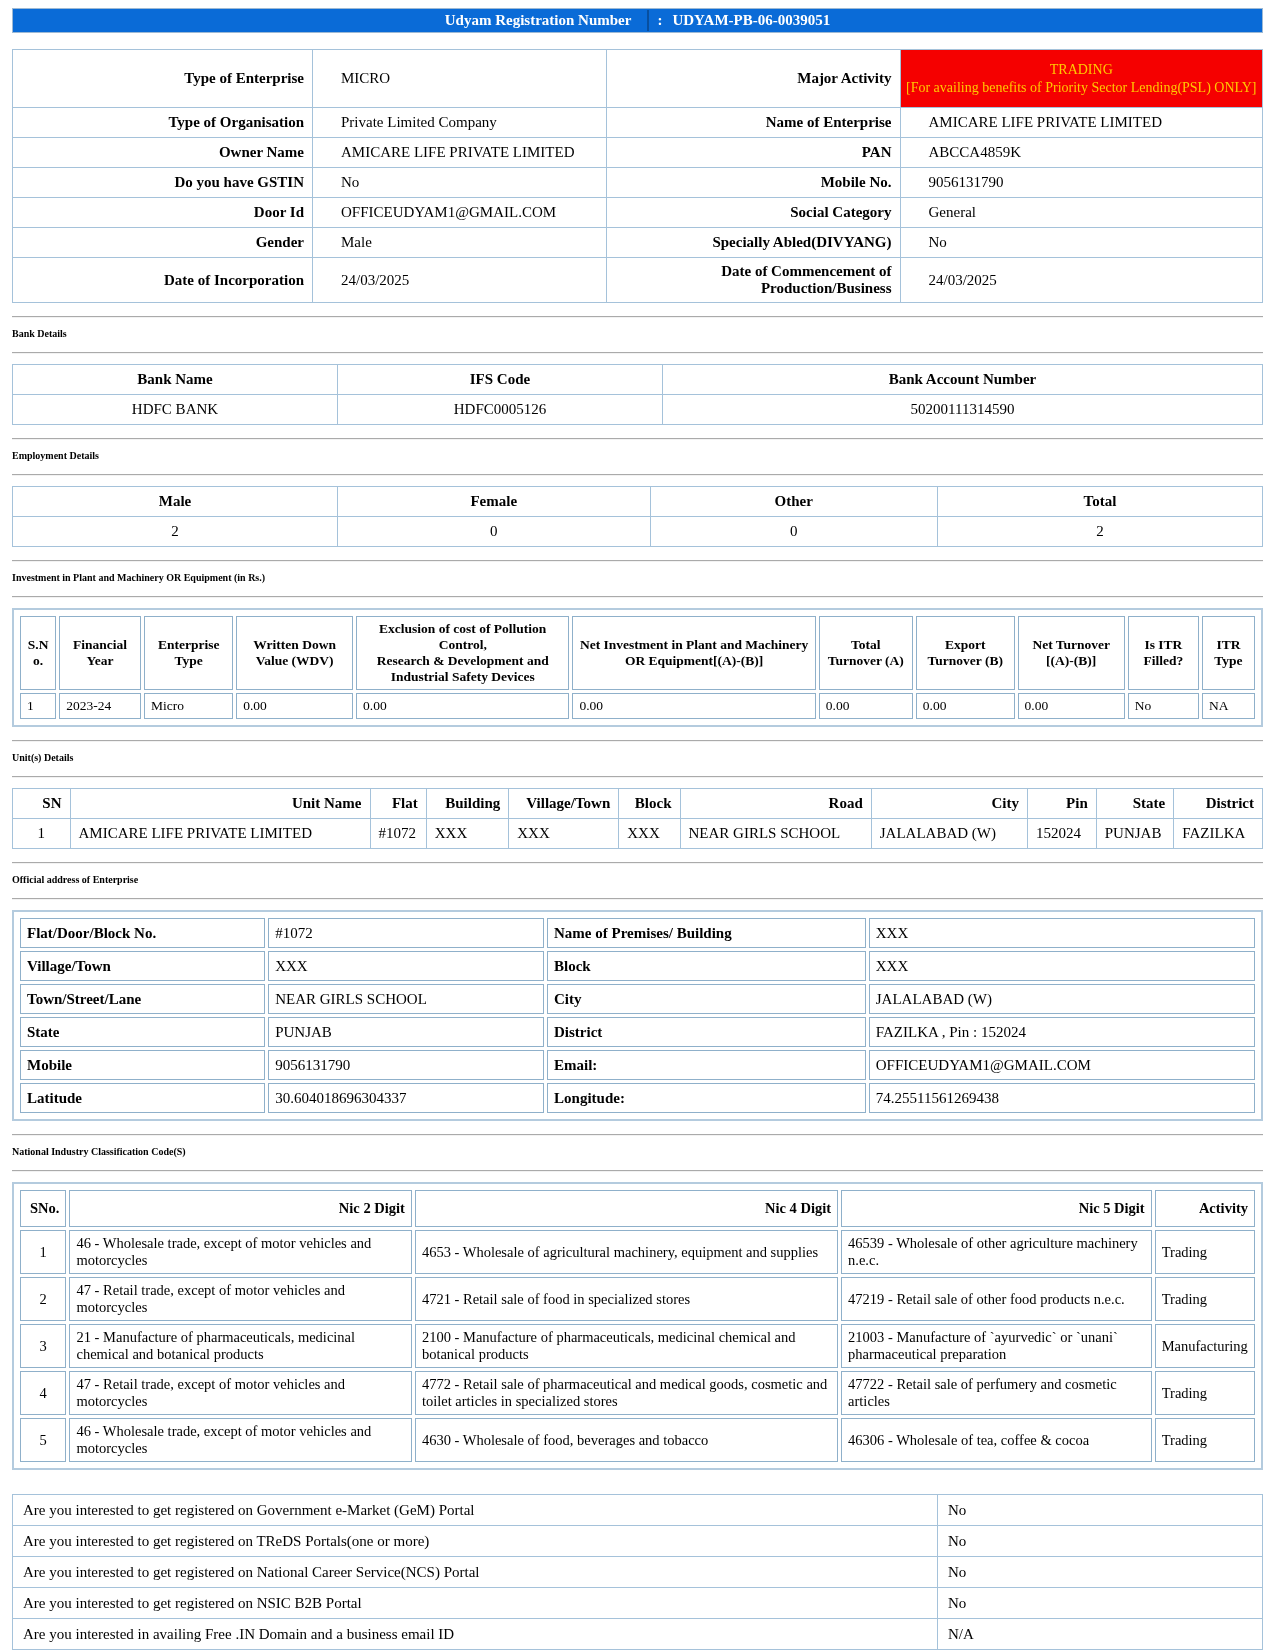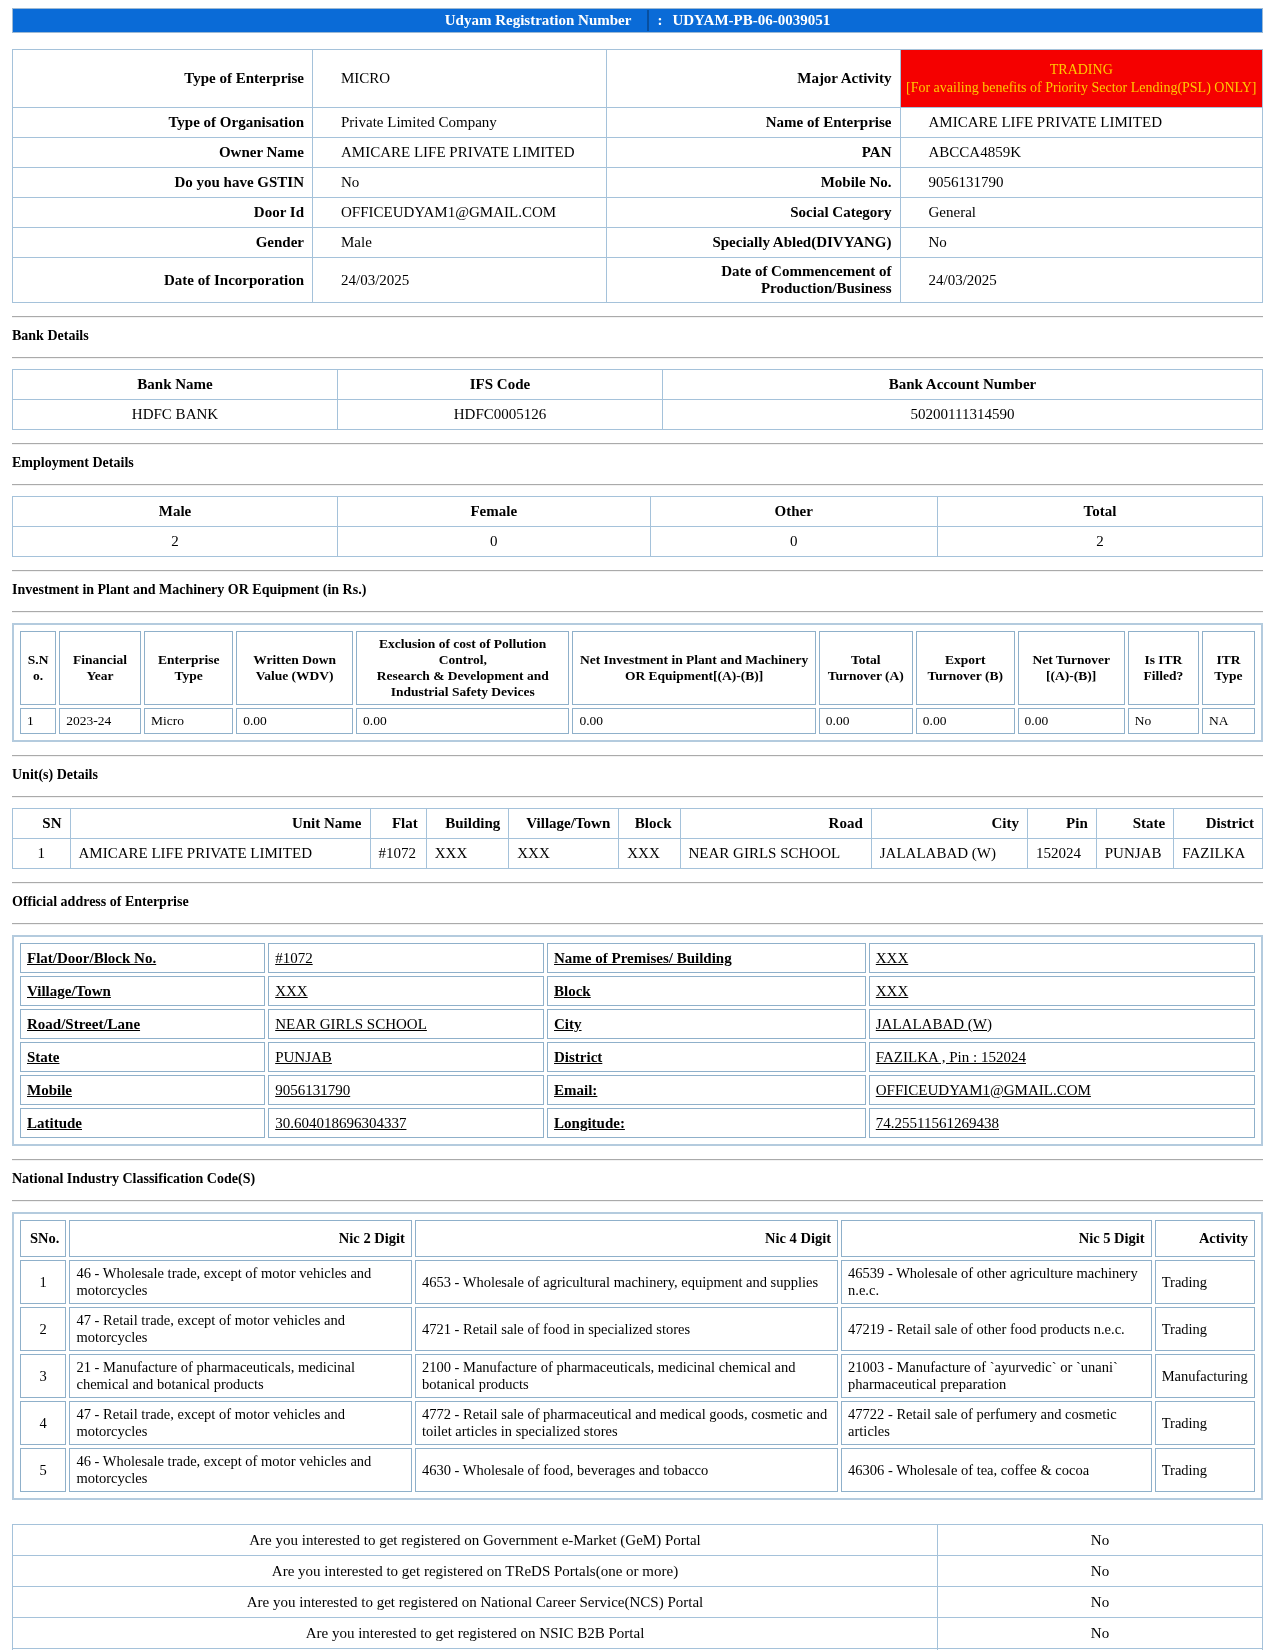--- a/index.html
+++ b/index.html
@@ -30,21 +30,21 @@
     width: 2px;
     height: 21px;
     background: #084f9f;
     margin: 0 8px 0 16px;
   }
   .bar-colon { margin-right: 10px; }
 
   
   .section-heading {
     font-weight: bold;
-    font-size: 14px;
+    font-size: 10px;
     margin: 10px 0 9px 0;
   }
   hr.sep {
     border: none;
     height: 2px;
     border-top: 1px solid #aaaaaa;
     border-bottom: 1px solid #f2f2f2;
     margin: 13px 0 10px 0;
   }
 
@@ -93,31 +93,31 @@
   .invest-table { font-size: 13.5px; }
   .invest-table th { text-align: center; font-weight: bold; white-space: pre-line; height: 56px; }
   .invest-table td { text-align: left; height: 22px; }
 
   
   .units-table th { text-align: right; font-weight: bold; height: 30px; }
   .units-table td { height: 30px; }
   .units-table td:first-child { text-align: center; }
 
   
-  .addr-table td { height: 30px; text-decoration: underline; }
+  .addr-table td { height: 30px; }
   .addr-table td:nth-child(1), .addr-table td:nth-child(3) { font-weight: bold; }
 
   
   .nic-table { font-size: 14.5px; }
   .nic-table th { text-align: right; font-weight: bold; height: 37px; }
   .nic-table td { height: 40px; }
   .nic-table td:first-child { text-align: center; }
 
   
-  .questions-table td { height: 31px; padding: 5px 10px; text-align: center; }
+  .questions-table td { height: 31px; padding: 5px 10px; }
 
   .gap-lg { height: 24px; }
 </style>
 </head>
 <body>
 
 <div class="header-bar">
   <span>Udyam Registration Number</span>
   <span class="bar-sep"></span>
   <span class="bar-colon">:</span>
@@ -350,21 +350,21 @@
           <td>Name of Premises/ Building</td>
           <td>XXX</td>
         </tr>
         <tr>
           <td>Village/Town</td>
           <td>XXX</td>
           <td>Block</td>
           <td>XXX</td>
         </tr>
         <tr>
-          <td>Road/Street/Lane</td>
+          <td>Town/Street/Lane</td>
           <td>NEAR GIRLS SCHOOL</td>
           <td>City</td>
           <td>JALALABAD (W)</td>
         </tr>
         <tr>
           <td>State</td>
           <td>PUNJAB</td>
           <td>District</td>
           <td>FAZILKA , Pin : 152024</td>
         </tr>

